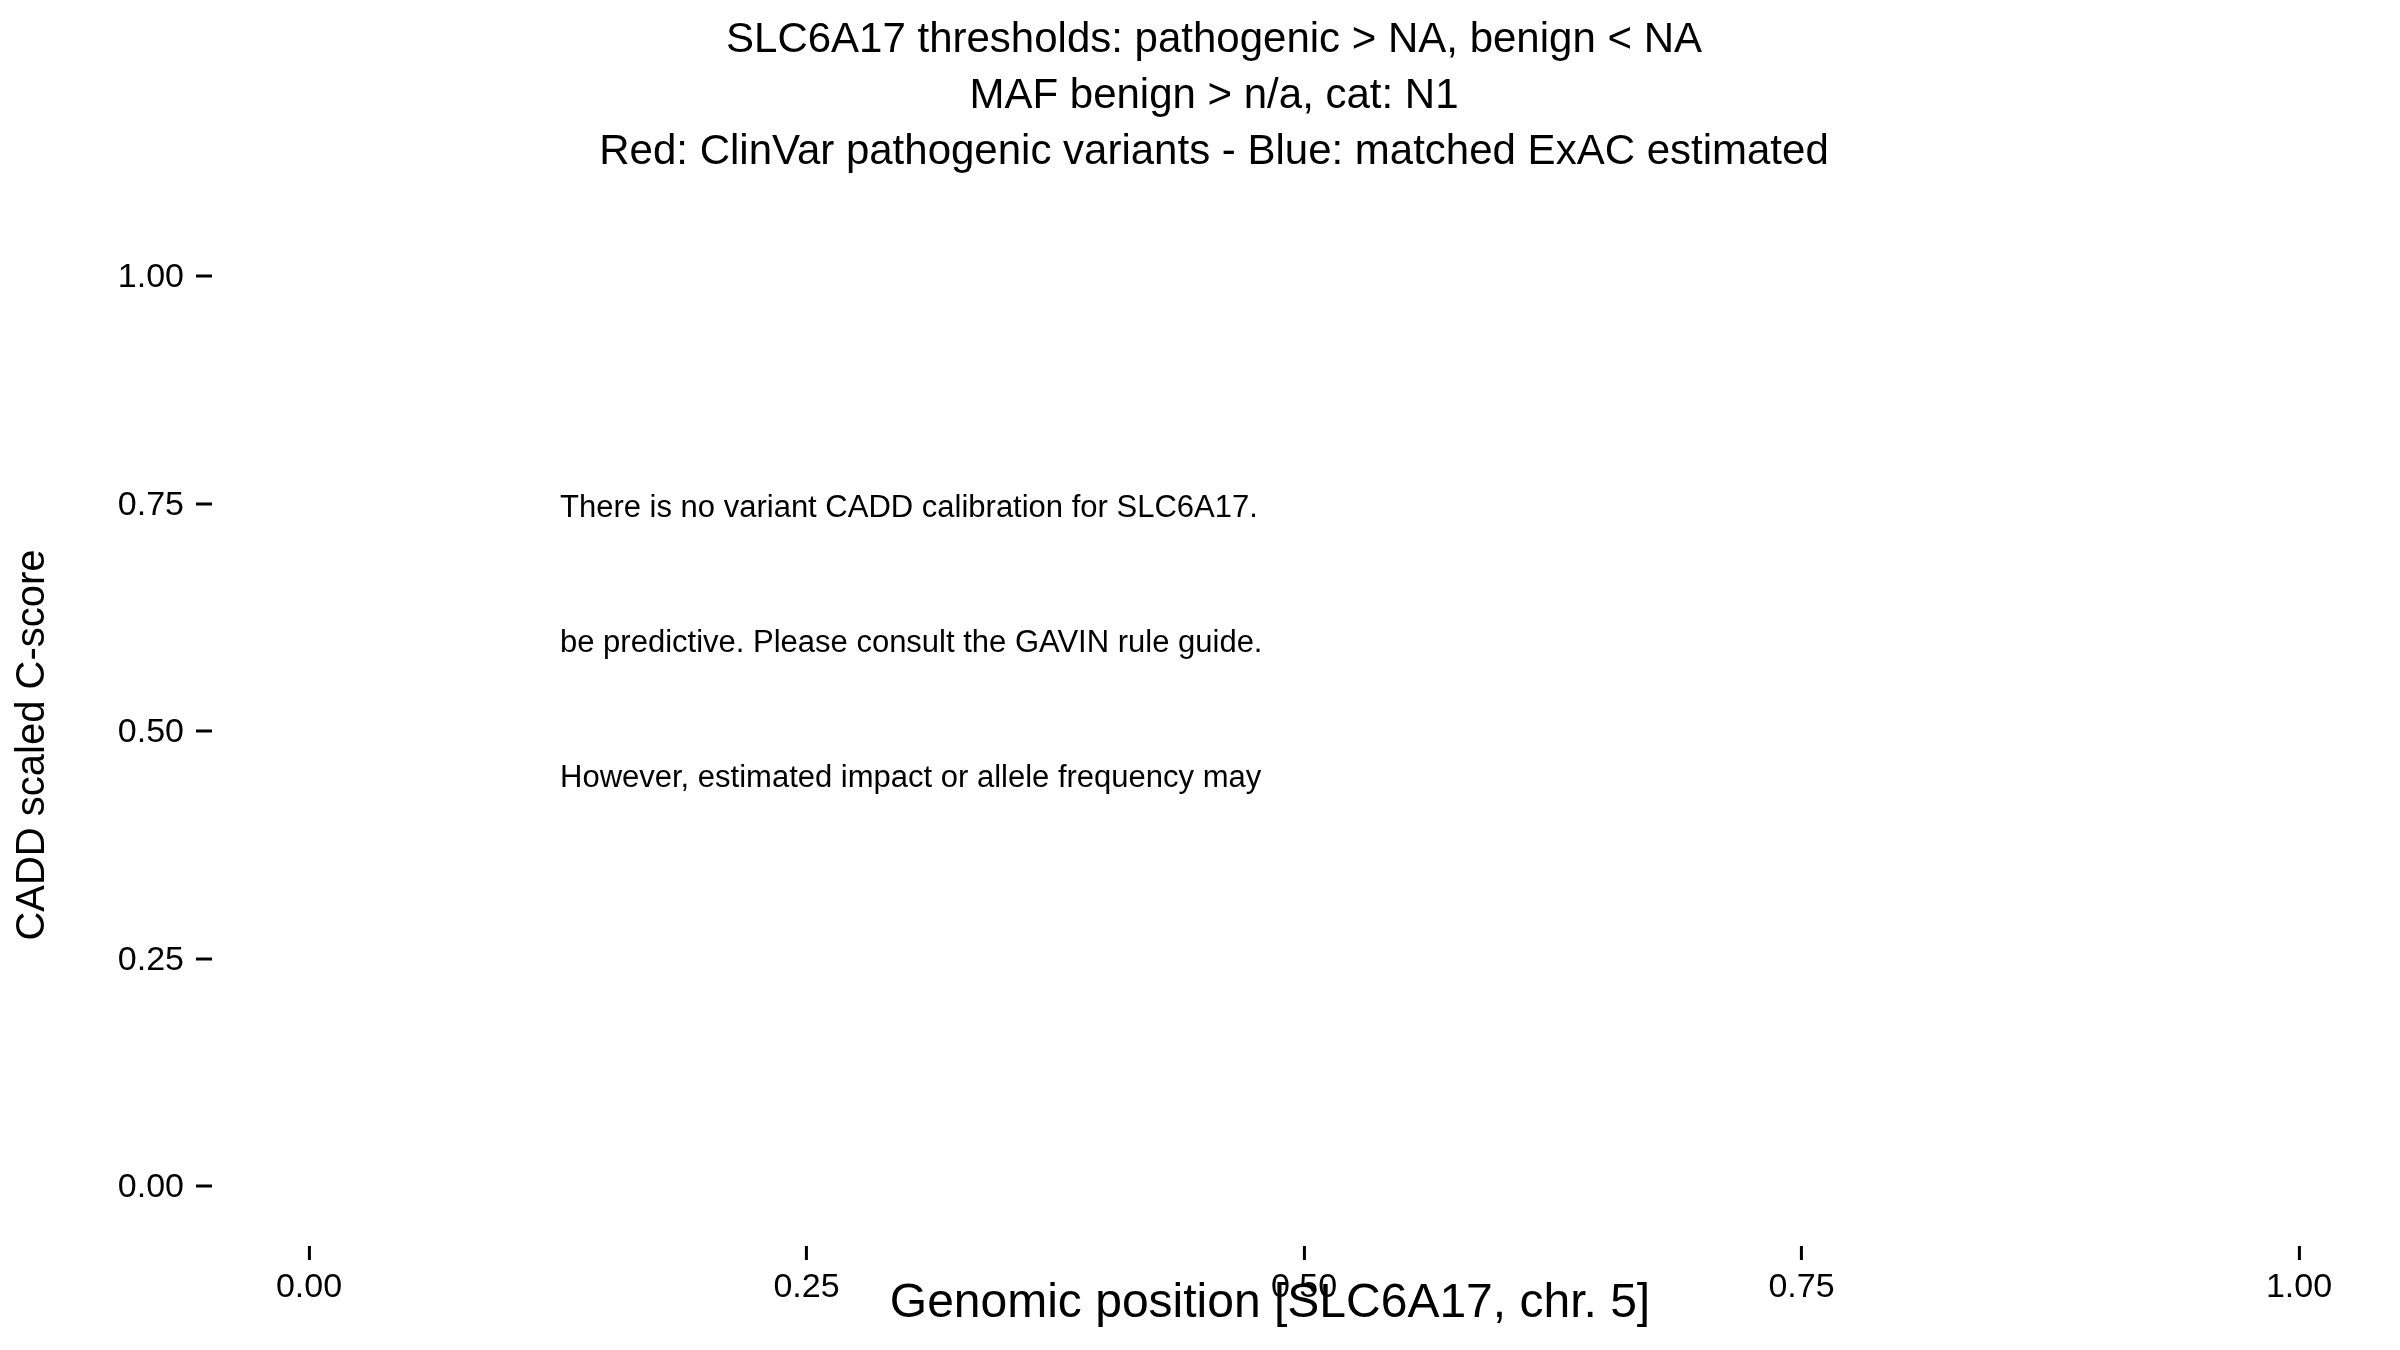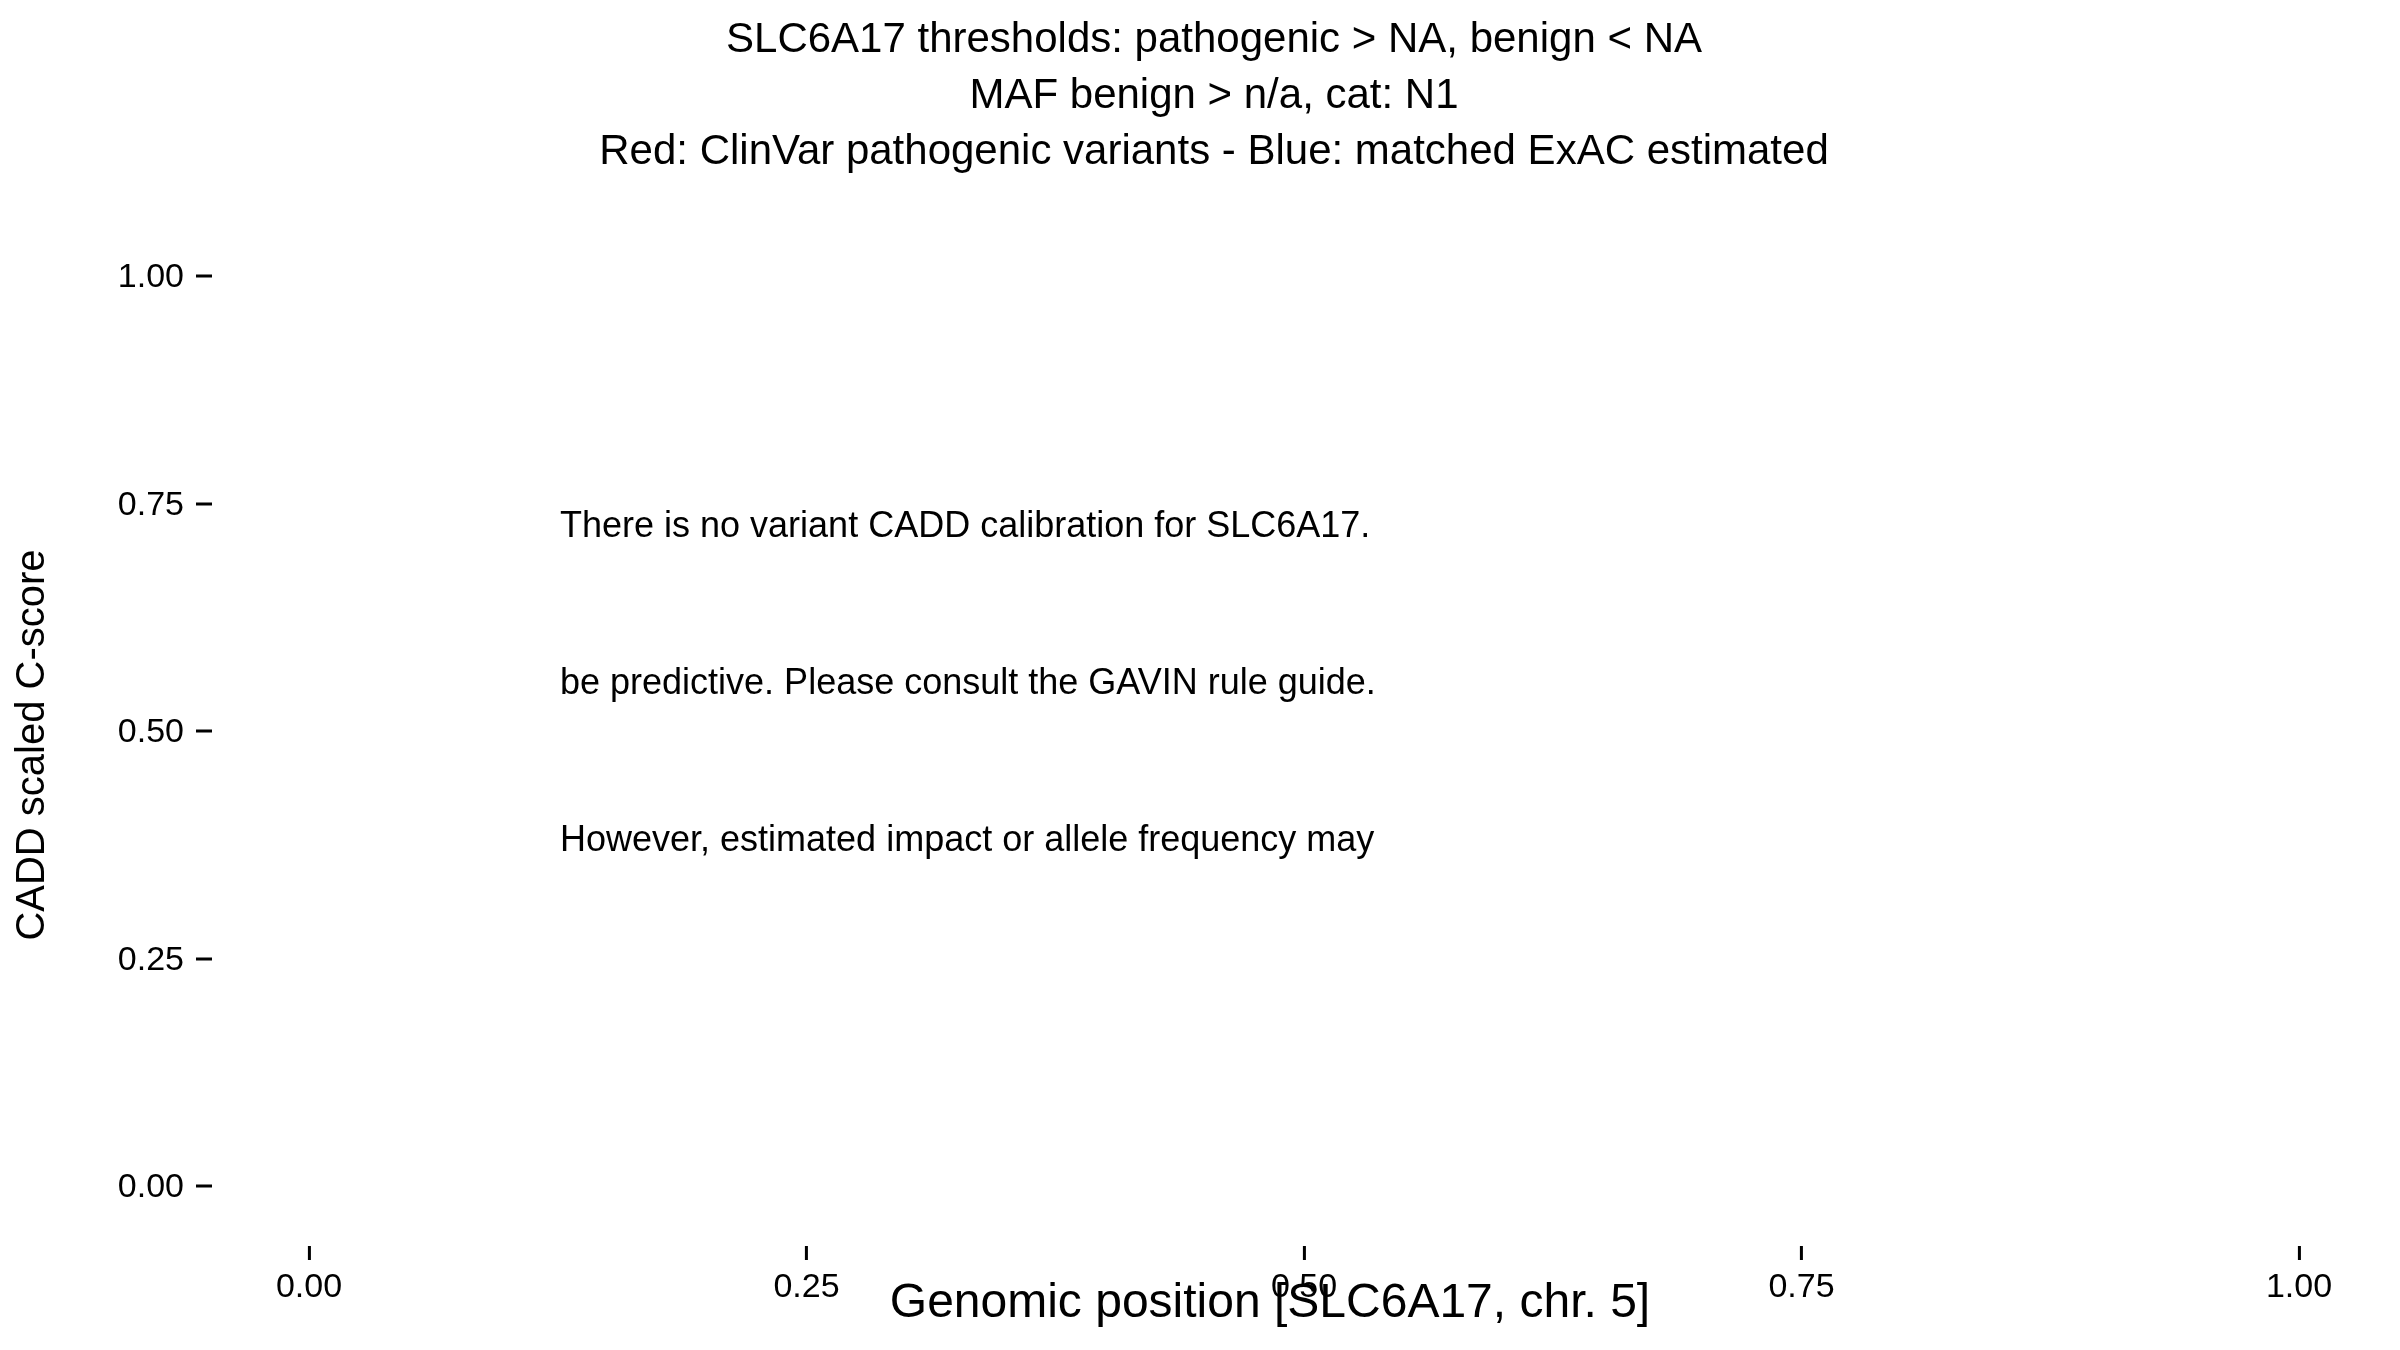--- a/index.html
+++ b/index.html
@@ -94,21 +94,21 @@
     transform: translate(-50%, -50%);
     font-size: 48px;
     white-space: nowrap;
   }
 
   
   #panel-note {
     position: absolute;
     left: 560px;
     top: 395px;
-    font-size: 36px;
+    font-size: 31px;
     line-height: 1.45;
     white-space: pre;
   }
 </style>
 </head>
 <body>
 
 <div id="chart-title">
   <div>SLC6A17 thresholds: pathogenic &gt; NA, benign &lt; NA</div>
   <div>MAF benign &gt; n/a, cat: N1</div>

